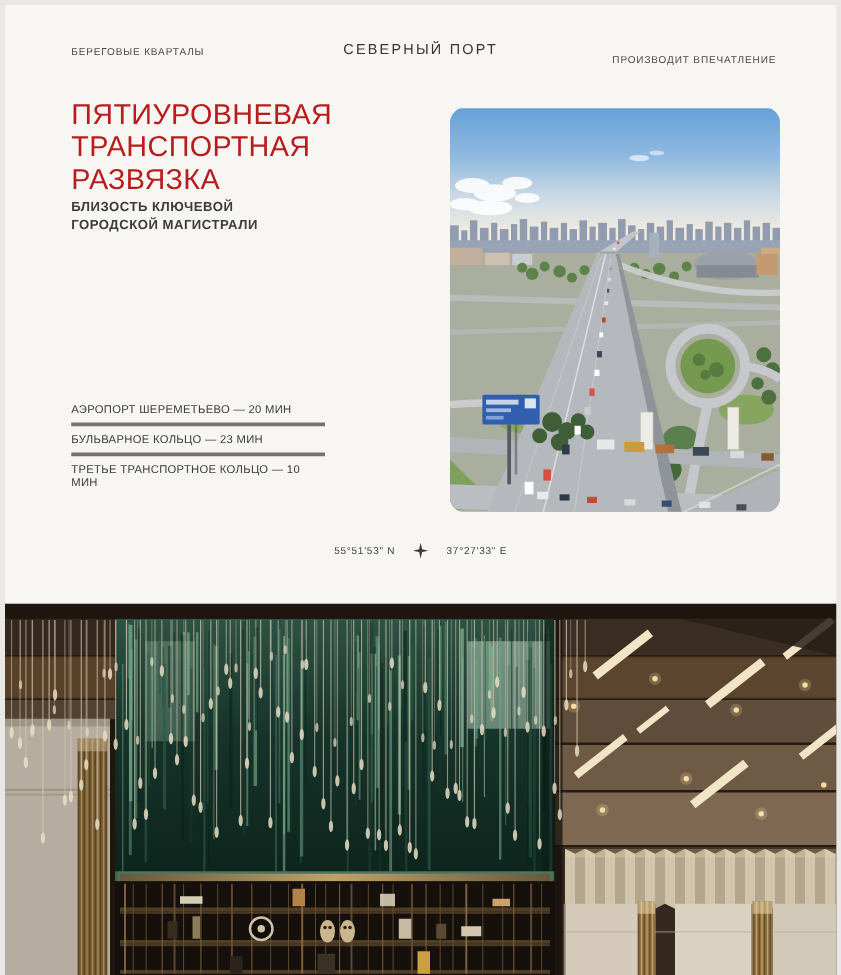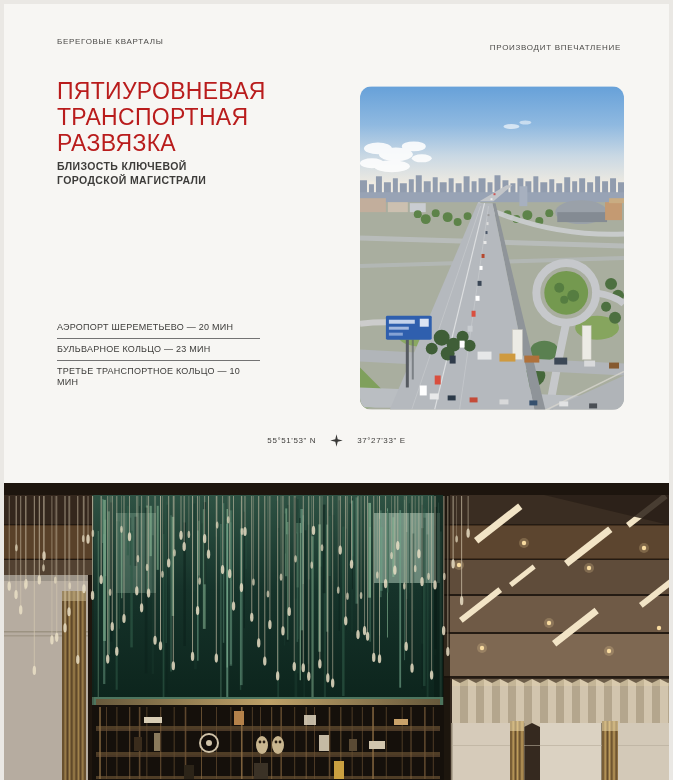--- a/index.html
+++ b/index.html
@@ -5,38 +5,39 @@
   html,body{margin:0;padding:0;}
   body{width:673px;height:780px;overflow:hidden;background:#eae8e4;font-family:"Liberation Sans",sans-serif;}
   .stage{position:relative;width:673px;height:780px;}
   .top-panel{position:absolute;left:4px;top:4px;width:665px;height:565px;background:#f7f6f3;}
   .hdr-left{position:absolute;left:53px;top:33px;font-size:8px;letter-spacing:.7px;color:#4a4947;font-weight:500;}
   .hdr-logo{position:absolute;left:0;right:0;top:30px;text-align:center;font-size:11.5px;letter-spacing:1.8px;color:#343432;font-weight:500;cursor:pointer;}
   .hdr-right{position:absolute;right:48px;top:39px;font-size:8px;letter-spacing:.7px;color:#4a4947;font-weight:500;}
   h1.title{position:absolute;left:53px;top:74px;margin:0;font-size:23px;line-height:26px;font-weight:500;letter-spacing:.3px;color:#b91c1c;white-space:pre-line;}
   .subtitle{position:absolute;left:53px;top:156px;margin:0;font-size:10.5px;line-height:13.5px;font-weight:700;letter-spacing:.4px;color:#3d3c3a;white-space:pre-line;}
   ul.routes{position:absolute;left:53px;top:313px;width:203px;margin:0;padding:0;list-style:none;}
-  ul.routes li{font-size:9px;line-height:11px;letter-spacing:.25px;color:#3d3c3a;padding:5px 0 5px 0;border-bottom:1px solid #737373;}
+  ul.routes li{font-size:9px;line-height:11px;letter-spacing:.25px;color:#3d3c3a;padding:5px 0 5px 0;border-bottom:3px solid #737373;}
   ul.routes li:last-child{border-bottom:none;}
   figure{margin:0;padding:0;}
   .hero-photo{position:absolute;left:356px;top:82px;width:264px;height:324px;border-radius:12px;overflow:hidden;}
   .hero-photo svg{display:block;}
   .coords{position:absolute;left:0;right:0;top:430px;display:flex;justify-content:center;align-items:center;gap:14px;font-size:8px;letter-spacing:.6px;color:#3e3d3b;font-weight:500;}
   .coords svg{display:block;}
   .lobby{position:absolute;left:4px;top:483px;width:665px;height:297px;overflow:hidden;background:#2a2118;}
   .lobby svg{display:block;}
 </style>
 </head>
 <body>
 
 <div class="stage">
 
   <section class="top-panel">
 
     <div class="hdr-left">БЕРЕГОВЫЕ КВАРТАЛЫ</div>
+    <div class="hdr-logo">СЕВЕРНЫЙ ПОРТ</div>
     <div class="hdr-right">ПРОИЗВОДИТ ВПЕЧАТЛЕНИЕ</div>
 
     <h1 class="title">ПЯТИУРОВНЕВАЯ
 ТРАНСПОРТНАЯ
 РАЗВЯЗКА</h1>
     <p class="subtitle">БЛИЗОСТЬ КЛЮЧЕВОЙ
 ГОРОДСКОЙ МАГИСТРАЛИ</p>
 
     <ul class="routes">
       <li><span>АЭРОПОРТ ШЕРЕМЕТЬЕВО — 20 МИН</span></li>

